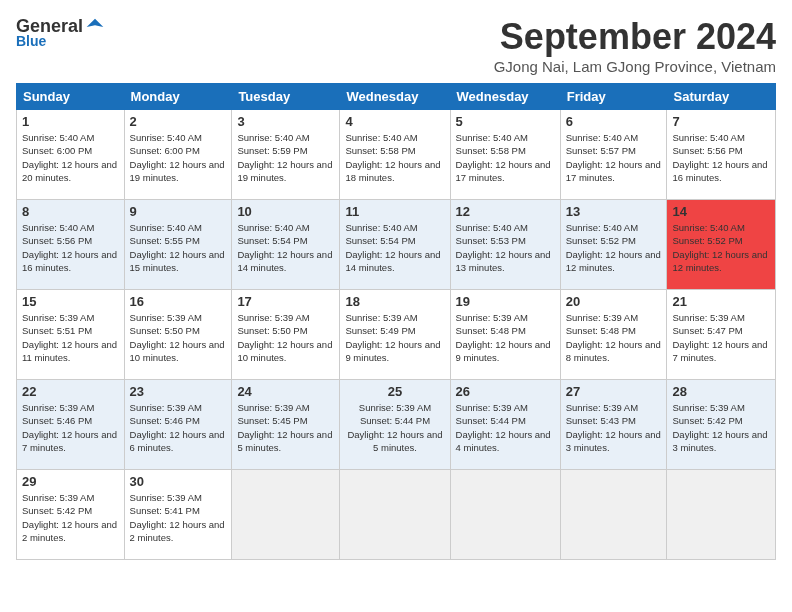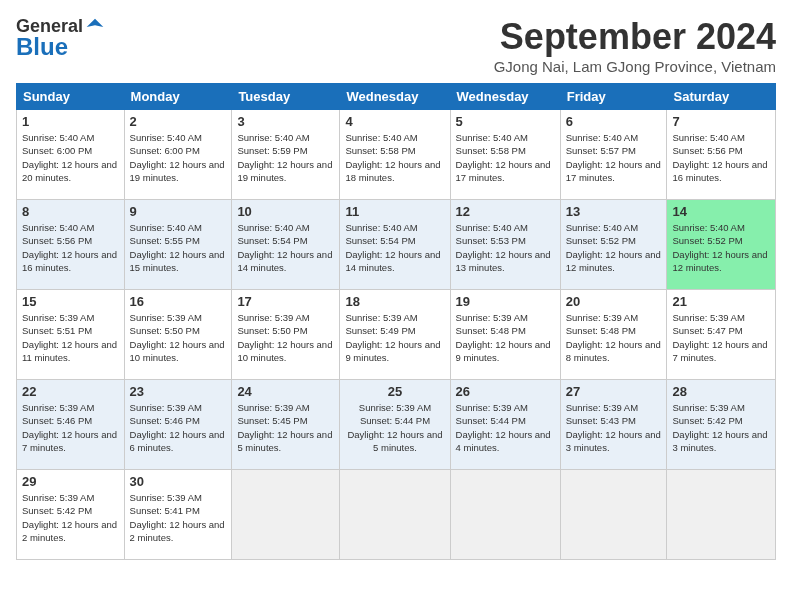--- a/index.html
+++ b/index.html
@@ -25,21 +25,21 @@
       display: flex;
       align-items: center;
       text-align: center;
     }
     .logo-general {
       font-size: 18px;
       font-weight: bold;
       color: #333;
     }
     .logo-blue {
-      font-size: 24px;
+      font-size: 14px;
       font-weight: bold;
       color: #1a6fba;
     }
     .logo-icon {
       width: 20px;
       height: 20px;
       margin-left: 2px;
     }
     .title-area {
       text-align: right;
@@ -193,21 +193,21 @@
           <div class="day-info" style="white-space: pre-line;">Sunrise: 5:40 AM
 Sunset: 5:53 PM
 Daylight: 12 hours and 13 minutes.</div>
         </td>
         <td style="background-color: rgb(232, 240, 248);">
           <span class="day-num">13</span>
           <div class="day-info" style="white-space: pre-line;">Sunrise: 5:40 AM
 Sunset: 5:52 PM
 Daylight: 12 hours and 12 minutes.</div>
         </td>
-        <td style="background-color: #86efac;">
+        <td style="background-color: #ef4444;">
           <span class="day-num">14</span>
           <div class="day-info" style="white-space: pre-line;">Sunrise: 5:40 AM
 Sunset: 5:52 PM
 Daylight: 12 hours and 12 minutes.</div>
         </td>
       </tr>
       <tr>
         <td style="background-color: rgb(255, 255, 255);">
           <span class="day-num">15</span>
           <div class="day-info" style="white-space: pre-line;">Sunrise: 5:39 AM

